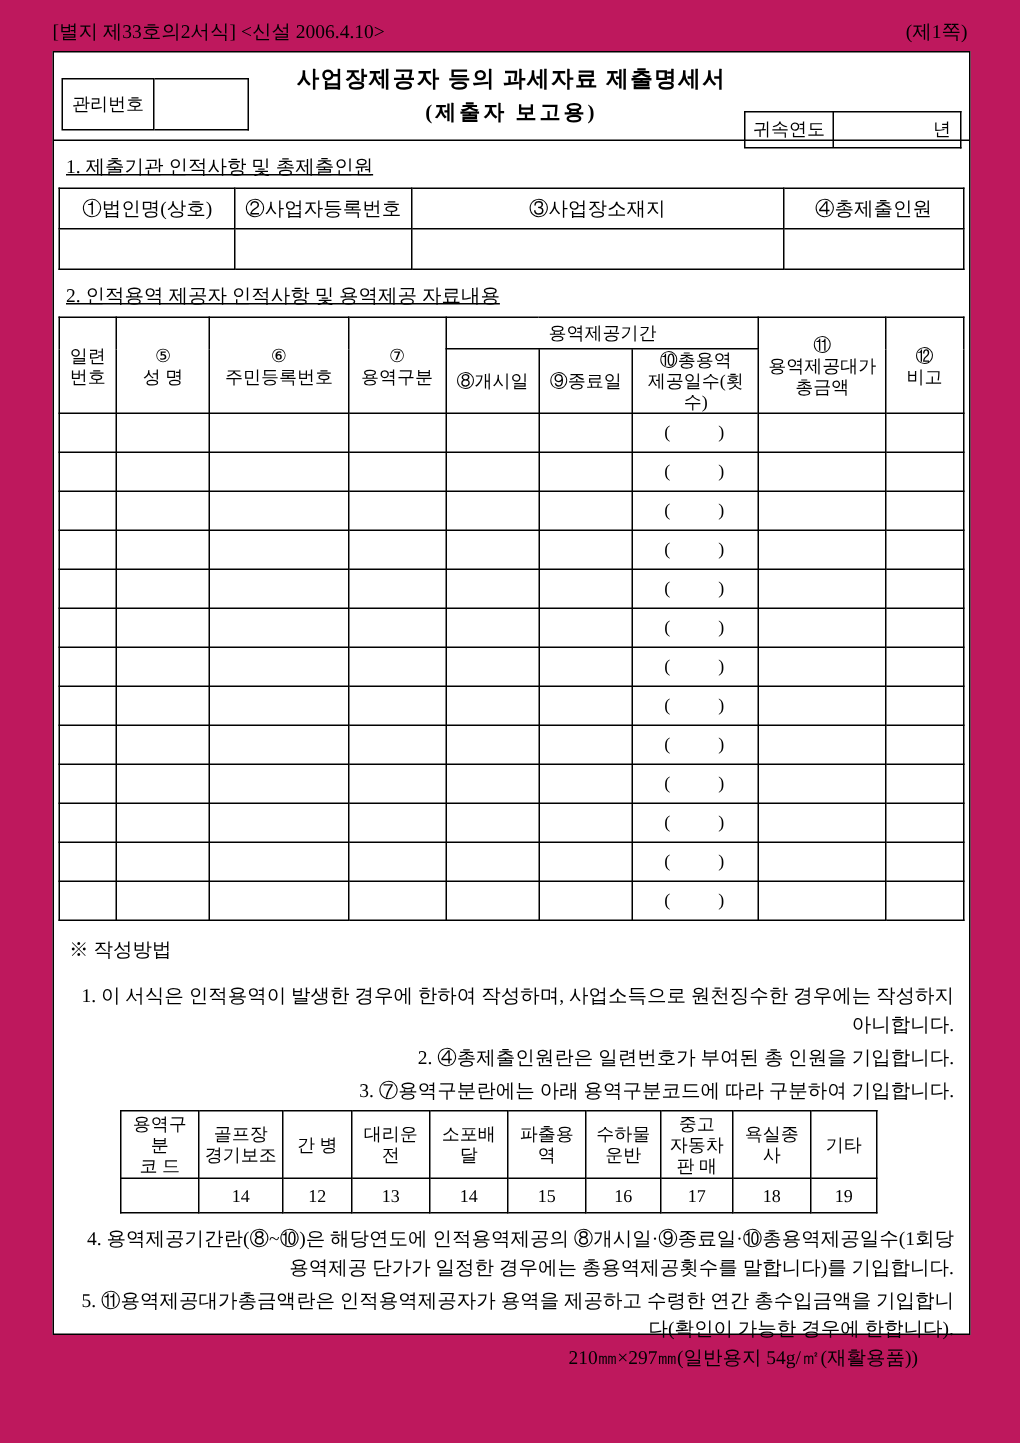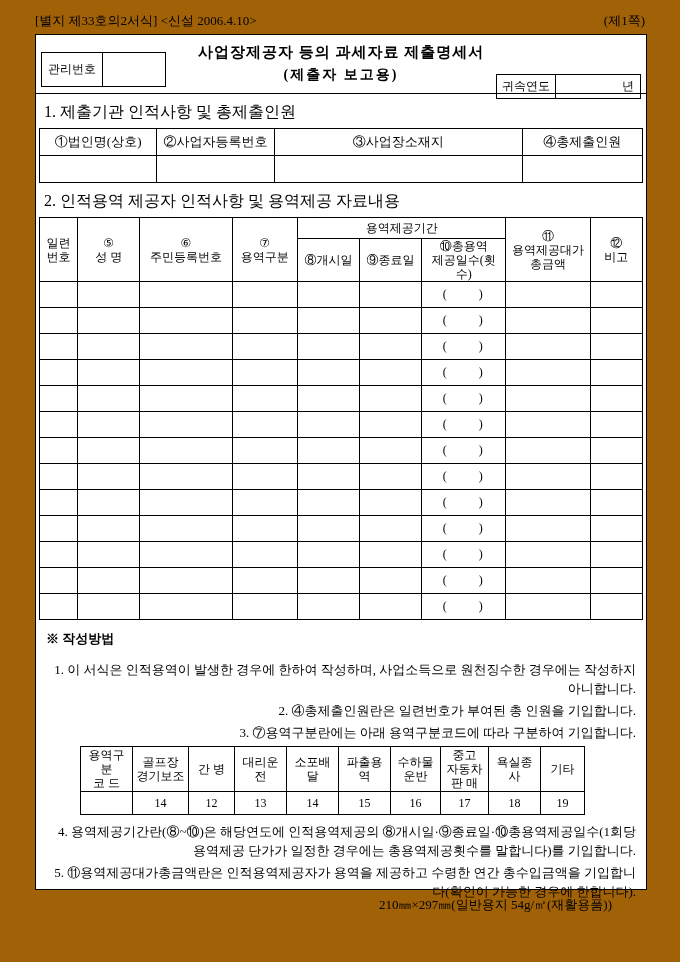--- a/index.html
+++ b/index.html
@@ -1,45 +1,45 @@
 <!DOCTYPE html>
 <html><head>
 <meta charset="utf-8">
 <style>
   html,body{margin:0;padding:0;}
   body{background:#ffffff;color:#000;font-family:"Liberation Serif","DejaVu Serif",serif;}
-  .page{position:relative;width:680px;height:962px;background:#a16207;overflow:hidden;}
+  .page{position:relative;width:680px;height:962px;background:#be185d;overflow:hidden;}
   .topline{position:absolute;top:12px;left:35px;right:35px;display:flex;justify-content:space-between;font-size:13px;}
   .main-box{position:absolute;top:34px;left:35px;width:610px;height:854px;border:1.5px solid #000;background:#fff;}
   
   .form-header{position:relative;height:58px;border-bottom:1.5px solid #000;}
   .mgmt{position:absolute;left:5px;top:17px;display:flex;font-size:12px;}
   .mgmt-label{border:1px solid #000;padding:8px 6px;}
   .mgmt-field{border:1px solid #000;border-left:none;width:62px;}
   .title-wrap{position:absolute;left:0;right:0;top:8px;text-align:center;}
   .title{font-size:15px;font-weight:bold;letter-spacing:1px;}
   .subtitle{font-size:14px;font-weight:bold;margin-top:4px;letter-spacing:2px;}
   .year{position:absolute;right:5px;top:17px;display:flex;font-size:12px;margin-top:22px;}
   .year-label{border:1px solid #000;padding:3px 5px;}
   .year-right{border:1px solid #000;border-left:none;width:78px;display:flex;align-items:center;justify-content:flex-end;padding-right:6px;}
   
-  .section-title{font-size:16px;margin:8px 6px 5px 8px;}
+  .section-title{font-size:13px;margin:8px 6px 5px 8px;text-decoration:underline;}
   table{border-collapse:collapse;table-layout:fixed;}
   .grid{width:calc(100% - 6px);margin:0 3px;}
   .grid th,.grid td{border:1px solid #000;font-weight:normal;text-align:center;vertical-align:middle;font-size:12px;padding:0 2px;}
   .t1 th{height:26px;font-size:13px;}
   .t1 td{height:26px;}
   .t2 thead tr.gr1 th{height:20px;}
   .t2 thead tr.gr2 th{height:40px;}
   .t2 tbody td{height:25px;}
   .pre{white-space:pre-line;line-height:14px;}
   .count{white-space:pre;letter-spacing:2px;}
   
   .instructions{padding:6px 10px 0 8px;font-size:13px;}
-  .inst-heading{margin:4px 0 12px 2px;font-weight:bold;}
+  .inst-heading{margin:4px 0 12px 2px;}
   .inst-item{margin:0 0 3px 10px;padding-left:17px;text-indent:-17px;line-height:19px;text-align:right;}
   .codes{margin:4px 0 7px 36px;}
   .codes th,.codes td{border:1px solid #000;font-weight:normal;text-align:center;vertical-align:middle;font-size:12px;padding:1px 2px;}
   .codes th{height:42px;line-height:14px;}
   .codes td{height:20px;}
   .footer{position:absolute;top:896px;right:68px;font-size:13px;}
 </style>
 </head>
 <body>
 

